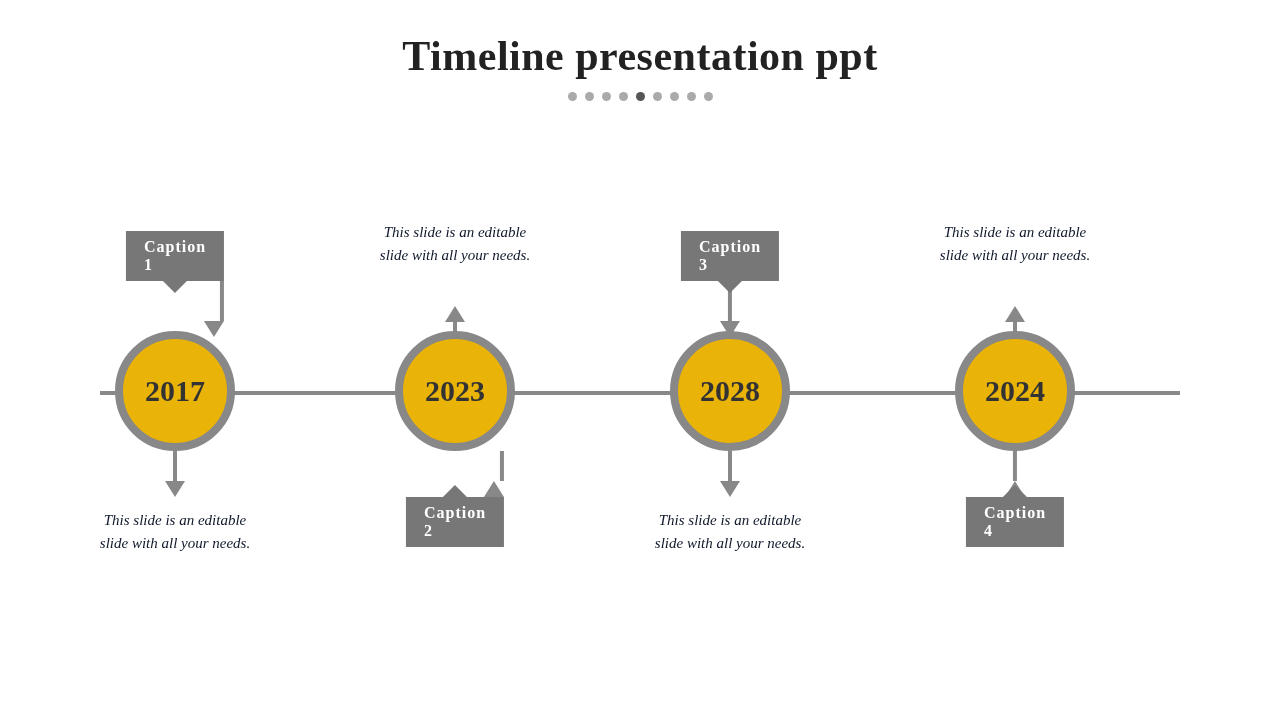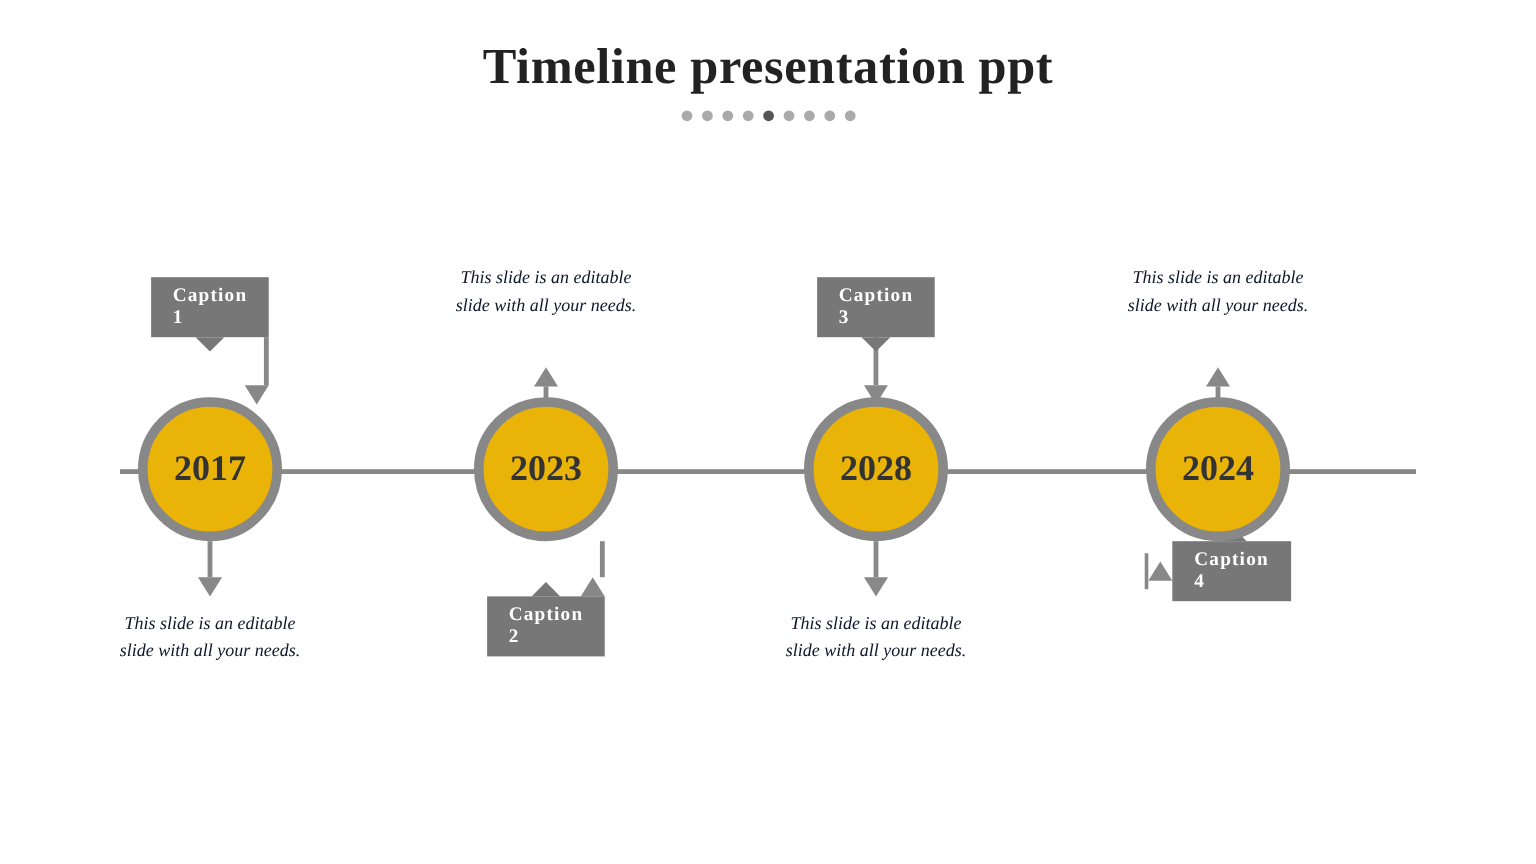--- a/index.html
+++ b/index.html
@@ -213,20 +213,20 @@
 
     <div class="desc-text" style="position:absolute; top:90px; left:50%; transform:translateX(-50%);">This slide is an editable slide with all your needs.</div>
 
     <div style="position:absolute; top:175px; left:50%; transform:translateX(-50%); display:flex; flex-direction:column; align-items:center;">
       <div class="arrowhead-up"></div>
       <div class="stem" style="height:25px;"></div>
     </div>
 
     <div class="circle" style="position:absolute; top:200px; left:50%; transform:translateX(-50%);">2024</div>
 
-    <div style="position:absolute; top:320px; left:50%; transform:translateX(-50%); display:flex; flex-direction:row; align-items:center;">
+    <div style="position:absolute; top:320px; left:50%; transform:translateX(-50%); display:flex; flex-direction:column; align-items:center;">
       <div class="stem" style="height:30px;"></div>
       <div class="arrowhead-up"></div>
       <div class="caption-badge arrow-above">Caption  4</div>
     </div>
   </div>
 
 </div>
 
 </body></html>

